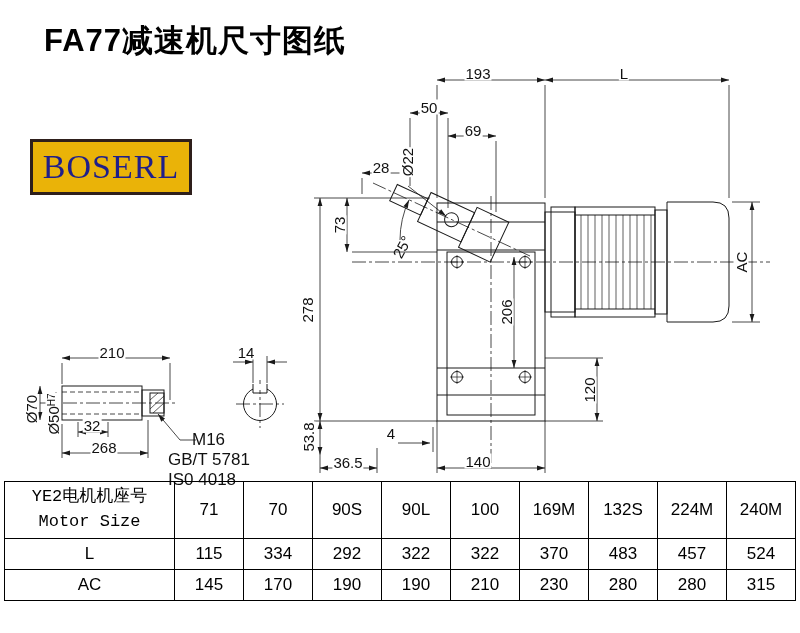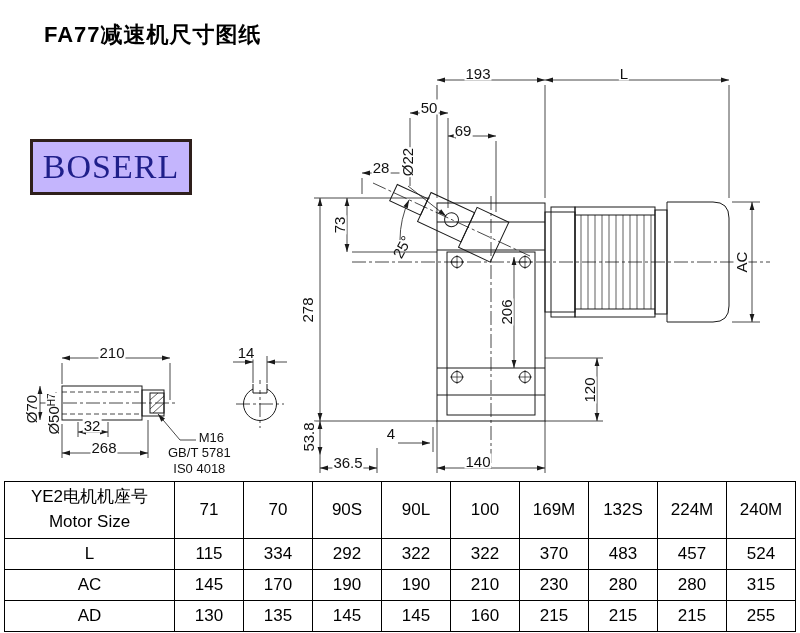--- a/index.html
+++ b/index.html
@@ -1,34 +1,34 @@
 <!DOCTYPE html>
 <html><head>
 <meta charset="utf-8">
 <style>
   * { margin:0; padding:0; box-sizing:border-box; }
   html,body { width:800px; height:633px; }
   body { position:relative; background:#fff; font-family:"Liberation Sans",sans-serif; overflow:hidden; color:#111; }
   svg.drawing { position:absolute; left:0; top:0; }
-  #title { position:absolute; left:44px; top:20px; font-size:22px; font-weight:bold; color:#000; letter-spacing:1px; white-space:nowrap; }
-  #logo { position:absolute; left:30px; top:139px; width:162px; height:56px; border:3px solid #2e1f1b; background:#c4b5fd;
+  #title { position:absolute; left:44px; top:20px; font-size:31px; font-weight:bold; color:#000; letter-spacing:1px; white-space:nowrap; }
+  #logo { position:absolute; left:30px; top:139px; width:162px; height:56px; border:3px solid #2e1f1b; background:#eab308;
           display:flex; align-items:center; justify-content:center;
           font-family:"Liberation Serif",serif; font-size:34px; color:#1f1f8a; letter-spacing:1px; }
   .dl { position:absolute; font-size:15px; line-height:1; background:#fff; padding:0 1px; white-space:nowrap;
         transform:translate(-50%,-50%); }
   .dl.v { transform:translate(-50%,-50%) rotate(-90deg); }
   .dl.a25 { transform:translate(-50%,-50%) rotate(-62deg); background:transparent; }
   .sup { font-size:10px; vertical-align:4px; }
-  .note { position:absolute; font-size:13px; line-height:1.18; white-space:nowrap;text-align:center; }
+  .note { position:absolute; font-size:17px; line-height:1.18; white-space:nowrap; }
   .note .ind { padding-left:24px; }
   table.spec { position:absolute; left:4px; top:481px; width:792px; border-collapse:collapse; table-layout:fixed;
                font-size:17px; text-align:center; color:#000; }
   table.spec td { border:1px solid #000; padding:0; height:31px; vertical-align:middle; }
   table.spec tr.hdr td { height:57px; }
-  table.spec .hcell { line-height:1.45; }
+  table.spec .hcell { line-height:1.45;font-family:Liberation Mono, monospace; }
 </style>
 </head>
 <body>
 
 <svg class="drawing" width="800" height="480" viewBox="0 0 800 480">
   <defs>
     <marker id="ae" markerWidth="13" markerHeight="8" refX="11" refY="4" orient="auto">
         <path d="M1,1 L11,4 L1,7 Z" fill="#1a1a1a"></path>
       </marker>
     <marker id="as" markerWidth="13" markerHeight="8" refX="2" refY="4" orient="auto">
@@ -177,21 +177,21 @@
     </g>
   </g>
 </svg>
 
 <div id="title">FA77减速机尺寸图纸</div>
 <div id="logo">BOSERL</div>
 
 <span class="dl" style="left:478px;top:73px">193</span>
 <span class="dl" style="left:624px;top:73px">L</span>
 <span class="dl" style="left:429px;top:107px">50</span>
-<span class="dl" style="left:463px;top:130px">69</span>
+<span class="dl" style="left:473px;top:130px">69</span>
 <span class="dl" style="left:381px;top:167px">28</span>
 <span class="dl v" style="left:407px;top:162px">Ø22</span>
 <span class="dl v" style="left:339px;top:225px">73</span>
 <span class="dl a25" style="left:402px;top:247px">25°</span>
 <span class="dl v" style="left:307px;top:310px">278</span>
 <span class="dl v" style="left:506px;top:312px">206</span>
 <span class="dl v" style="left:741px;top:262px">AC</span>
 <span class="dl v" style="left:589px;top:390px">120</span>
 <span class="dl" style="left:112px;top:352px">210</span>
 <span class="dl" style="left:246px;top:352px">14</span>
@@ -256,26 +256,14 @@
     <td>145</td>
     <td>170</td>
     <td>190</td>
     <td>190</td>
     <td>210</td>
     <td>230</td>
     <td>280</td>
     <td>280</td>
     <td>315</td>
   </tr>
-  <tr>
-    <td>AD</td>
-    <td>130</td>
-    <td>135</td>
-    <td>145</td>
-    <td>145</td>
-    <td>160</td>
-    <td>215</td>
-    <td>215</td>
-    <td>215</td>
-    <td>255</td>
-  </tr>
 </tbody>
   </table>
 
 </body></html>

